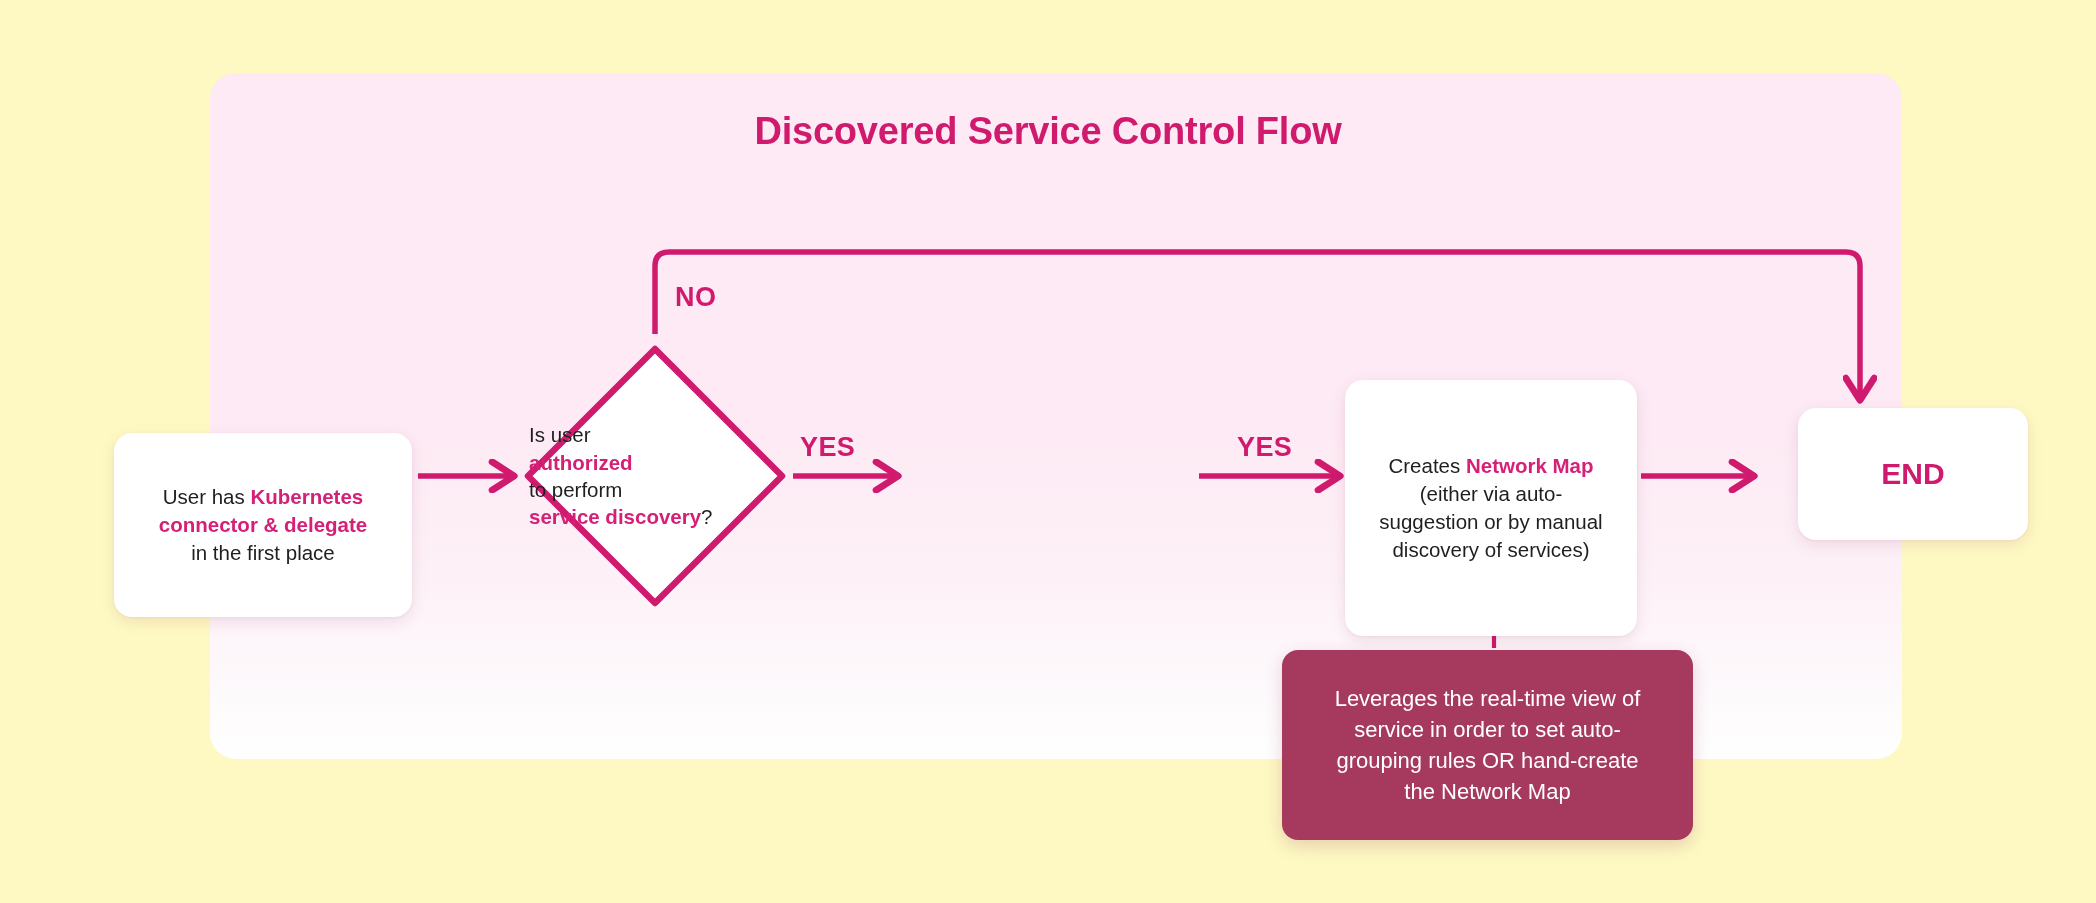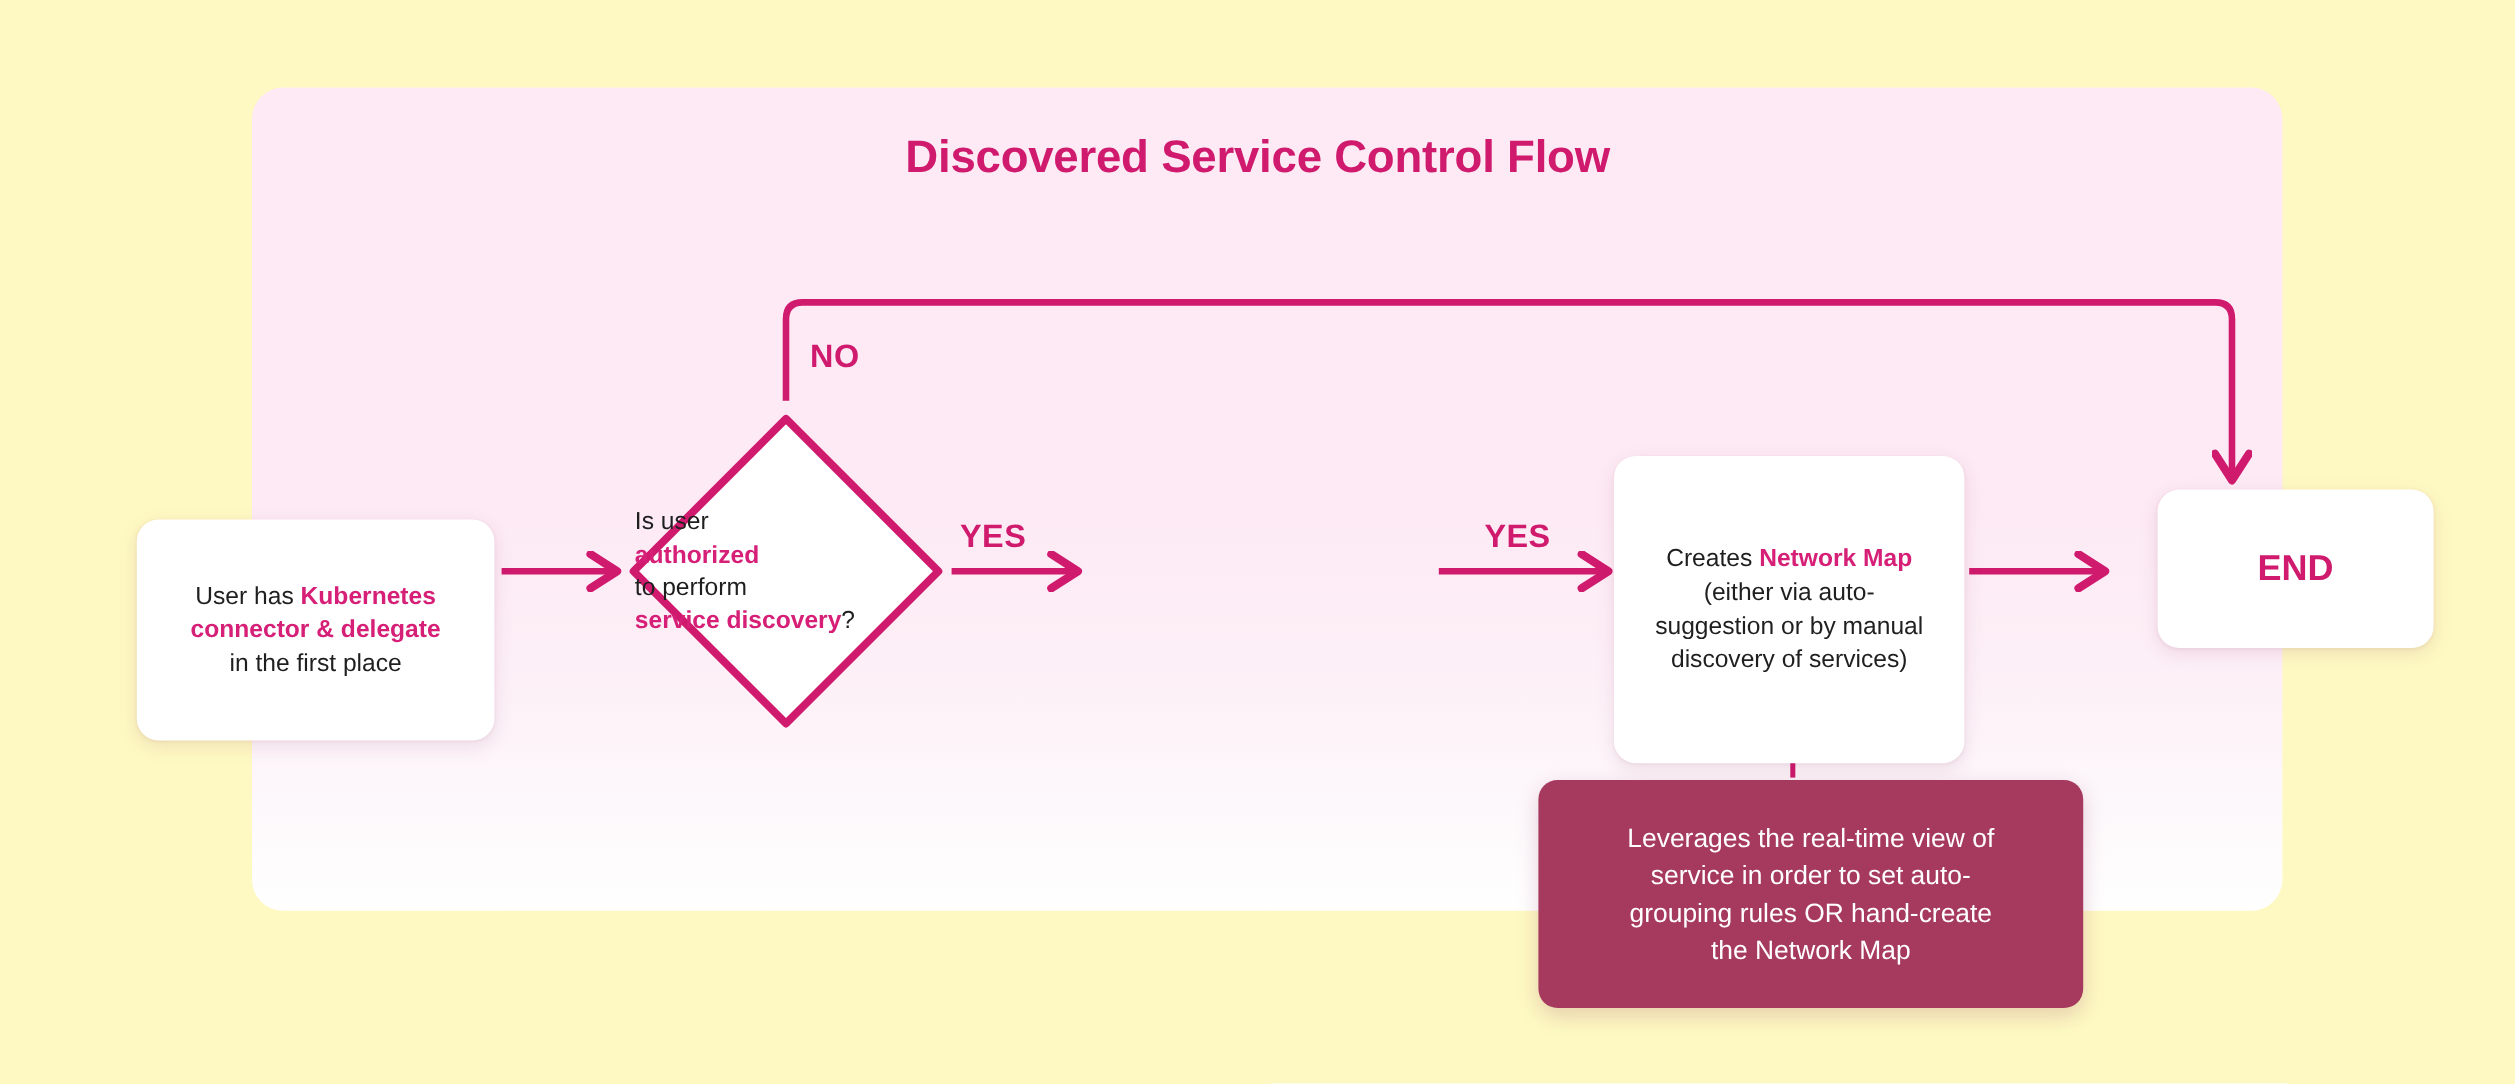--- a/index.html
+++ b/index.html
@@ -124,21 +124,21 @@
     color: #1f1f1f;
     z-index: 2;
   }
   #node-decision .dtext .inner { width: 250px; margin-left: -2px; }
 
   
   #node-note {
     position: absolute;
     left: 1282px;
     top: 650px;
-    width: 454px;
+    width: 411px;
     height: 190px;
     background: #a63a5e;
     border-radius: 16px;
     box-shadow: 0 6px 18px rgba(120, 20, 70, 0.18);
     display: flex;
     align-items: center;
     justify-content: center;
     text-align: center;
     color: #ffffff;
     font-size: 22px;

